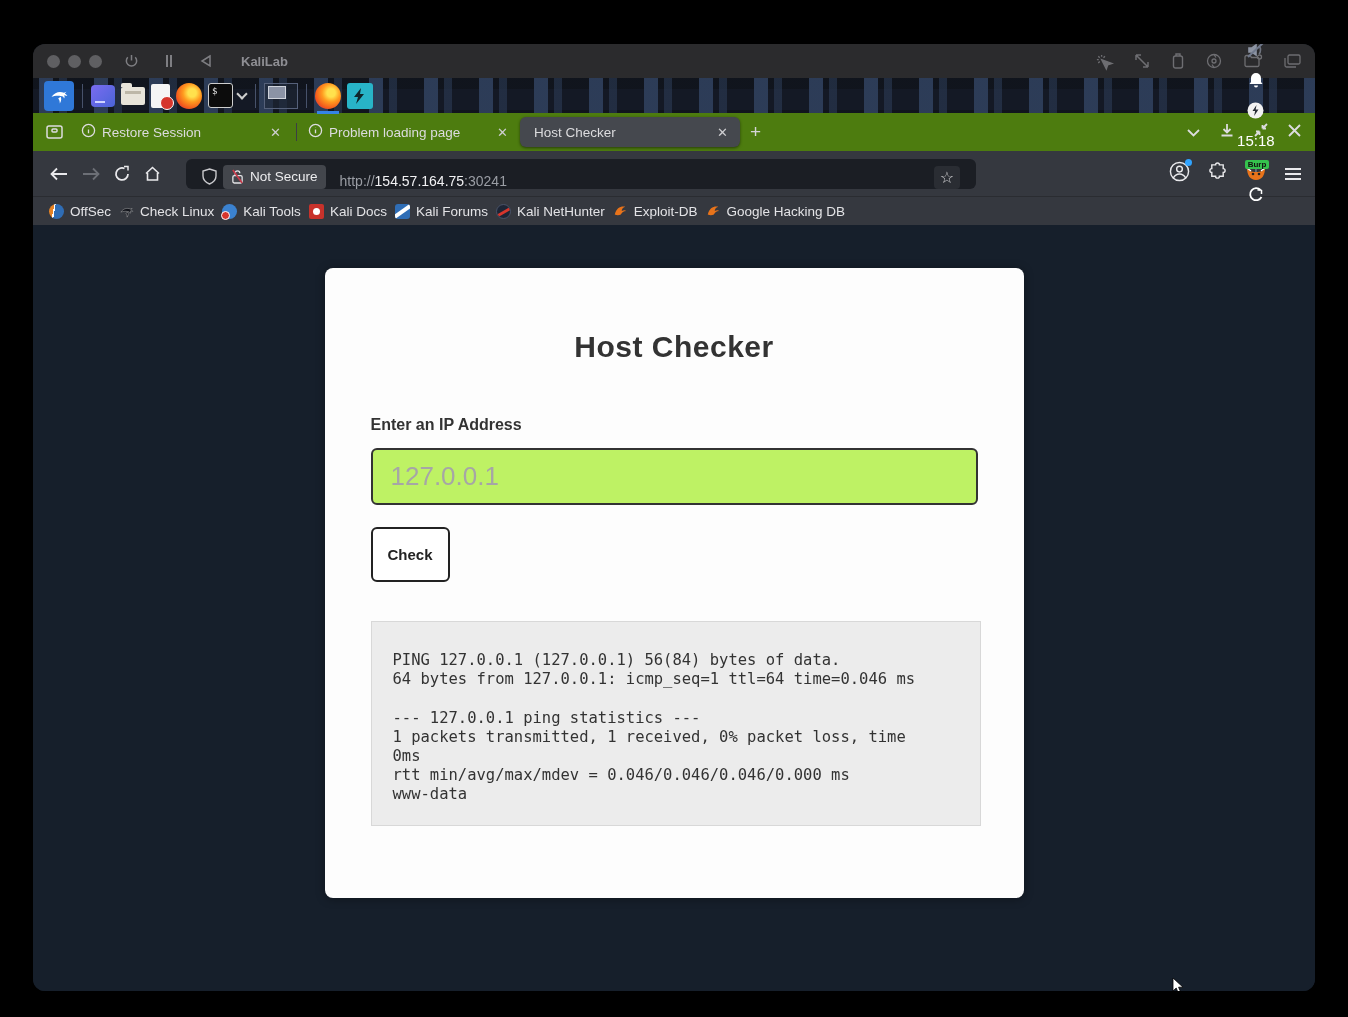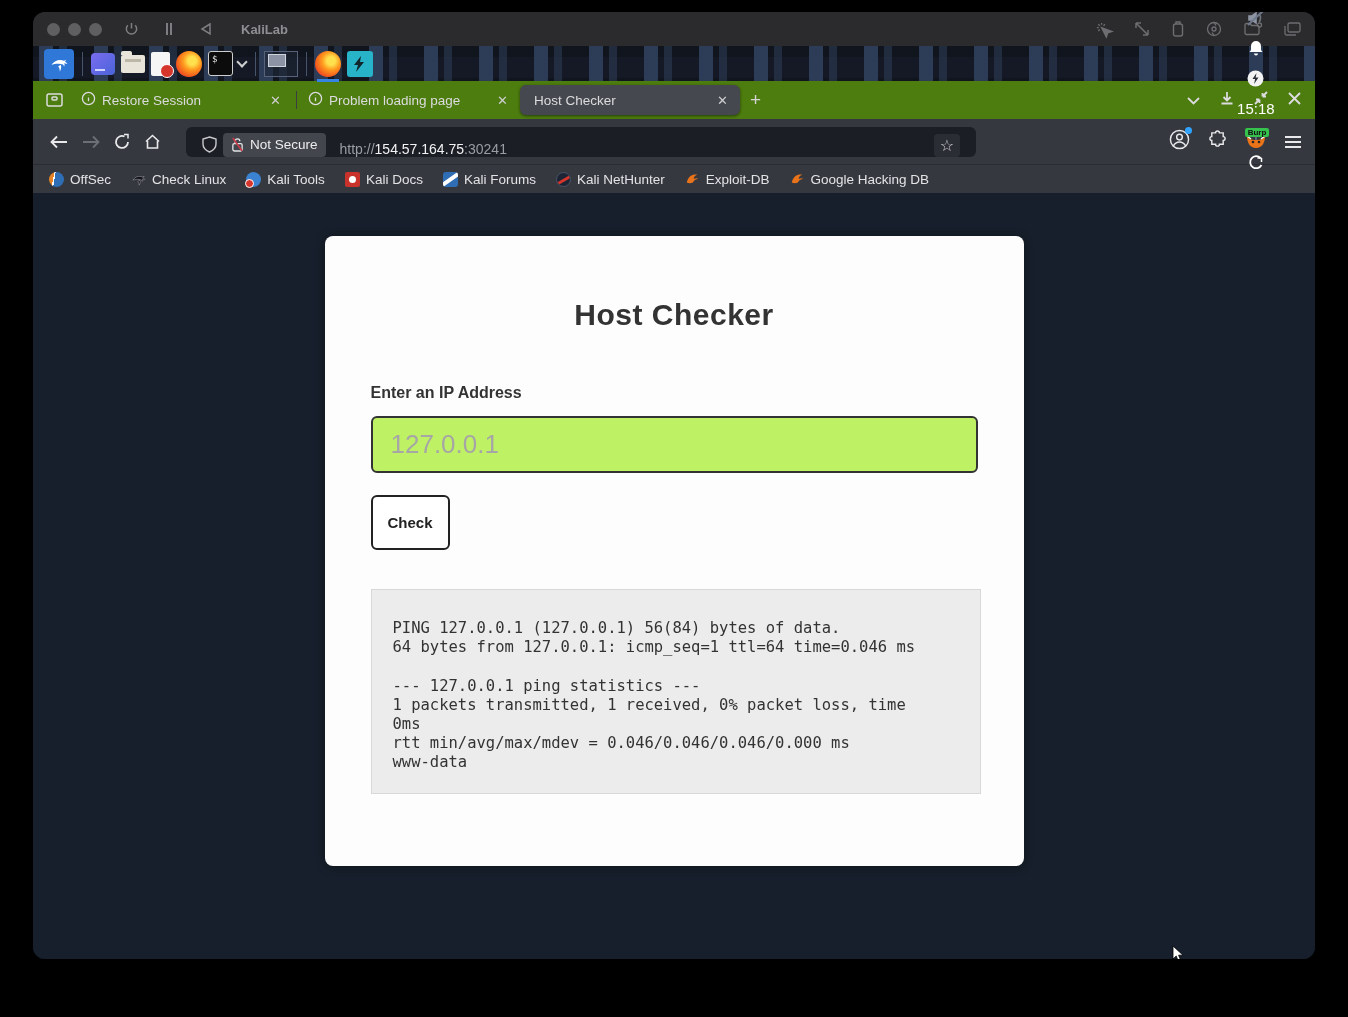--- a/index.html
+++ b/index.html
@@ -1,19 +1,19 @@
 <!DOCTYPE html>
 <html><head>
 <meta charset="utf-8">
 <style>
   * { margin:0; padding:0; box-sizing:border-box; }
   html,body { width:1348px; height:1017px; background:#000; overflow:hidden;
               font-family:"Liberation Sans", sans-serif; }
 
-  .window { position:absolute; left:33px; top:12px; width:1282px; height:947px;
+  .window { position:absolute; left:33px; top:44px; width:1282px; height:947px;
             border-radius:12px; overflow:hidden; background:#161f2b;
             display:flex; flex-direction:column; }
 
   
   .titlebar { height:34px; background:#2b2b2d; display:flex; align-items:center;
               padding:0 14px; flex:none; }
   .dots { display:flex; gap:8px; margin-right:22px; }
   .dot { width:13px; height:13px; border-radius:50%; background:#5f5f62; }
   .tb-ctl { color:#7e7e82; margin-right:24px; display:flex; align-items:center; }
   .tb-title { color:#8e8e93; font-weight:bold; font-size:13px; margin-left:4px; }
@@ -96,21 +96,21 @@
   .avatar-dot { position:absolute; right:-2px; top:-2px; width:7px; height:7px; border-radius:50%;
                 background:#30a3ff; }
   .foxy { position:relative; width:22px; height:20px; }
   .foxy .banner { position:absolute; top:-4px; left:0; right:-2px; background:#35c24d;
                   color:#111; font-size:8px; font-weight:bold; text-align:center;
                   border-radius:2px; line-height:9px; }
   .burger { display:flex; flex-direction:column; gap:3px; }
   .burger i { width:16px; height:2px; background:#e9e9ec; }
 
   .bookmarks { height:29px; background:#35383f; border-top:1px solid #2a2c31;
-               display:flex; align-items:center; padding:0 16px; gap:20px; flex:none; }
+               display:flex; align-items:center; padding:0 16px; gap:8px; flex:none; }
   .bm { display:flex; align-items:center; gap:6px; color:#e3e3e6; font-size:13.5px;
         white-space:nowrap; }
   .bm-ic { width:15px; height:15px; border-radius:3px; flex:none; display:flex;
            align-items:center; justify-content:center; }
   .ic-offsec { border-radius:50%; background:linear-gradient(100deg,#e58325 0 30%,#fff 30% 38%,#2f6db5 38%); }
   .ic-kali { background:transparent; }
   .ic-tools { border-radius:50%; background:#3b82d0; position:relative; }
   .ic-tools::after { content:""; position:absolute; left:-1px; bottom:-1px; width:7px; height:7px;
                      border-radius:50%; background:#d6352c; border:1px solid #fff; }
   .ic-docs { background:#c8322b; position:relative; border-radius:2px; }

